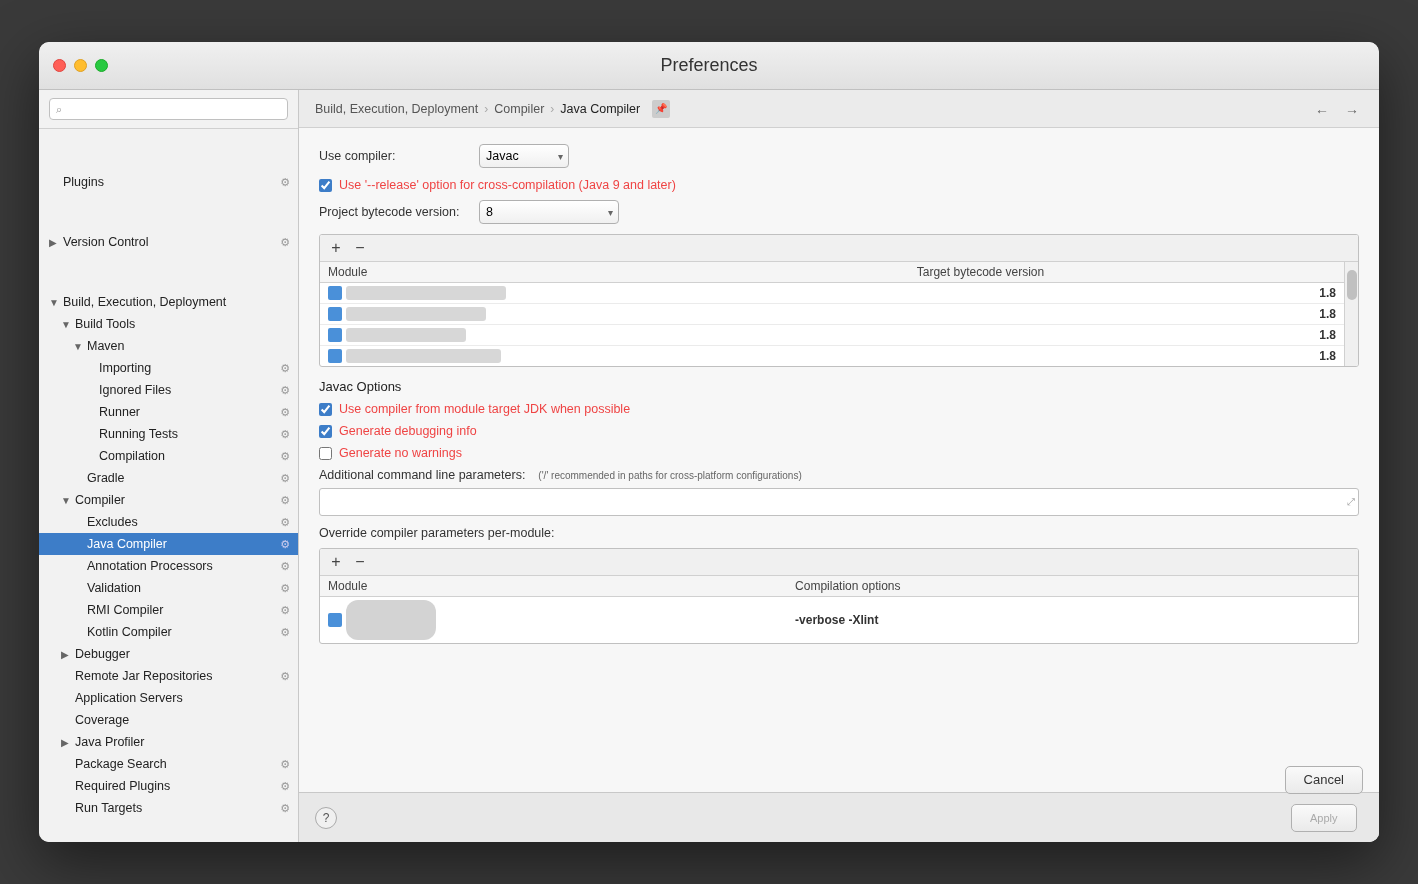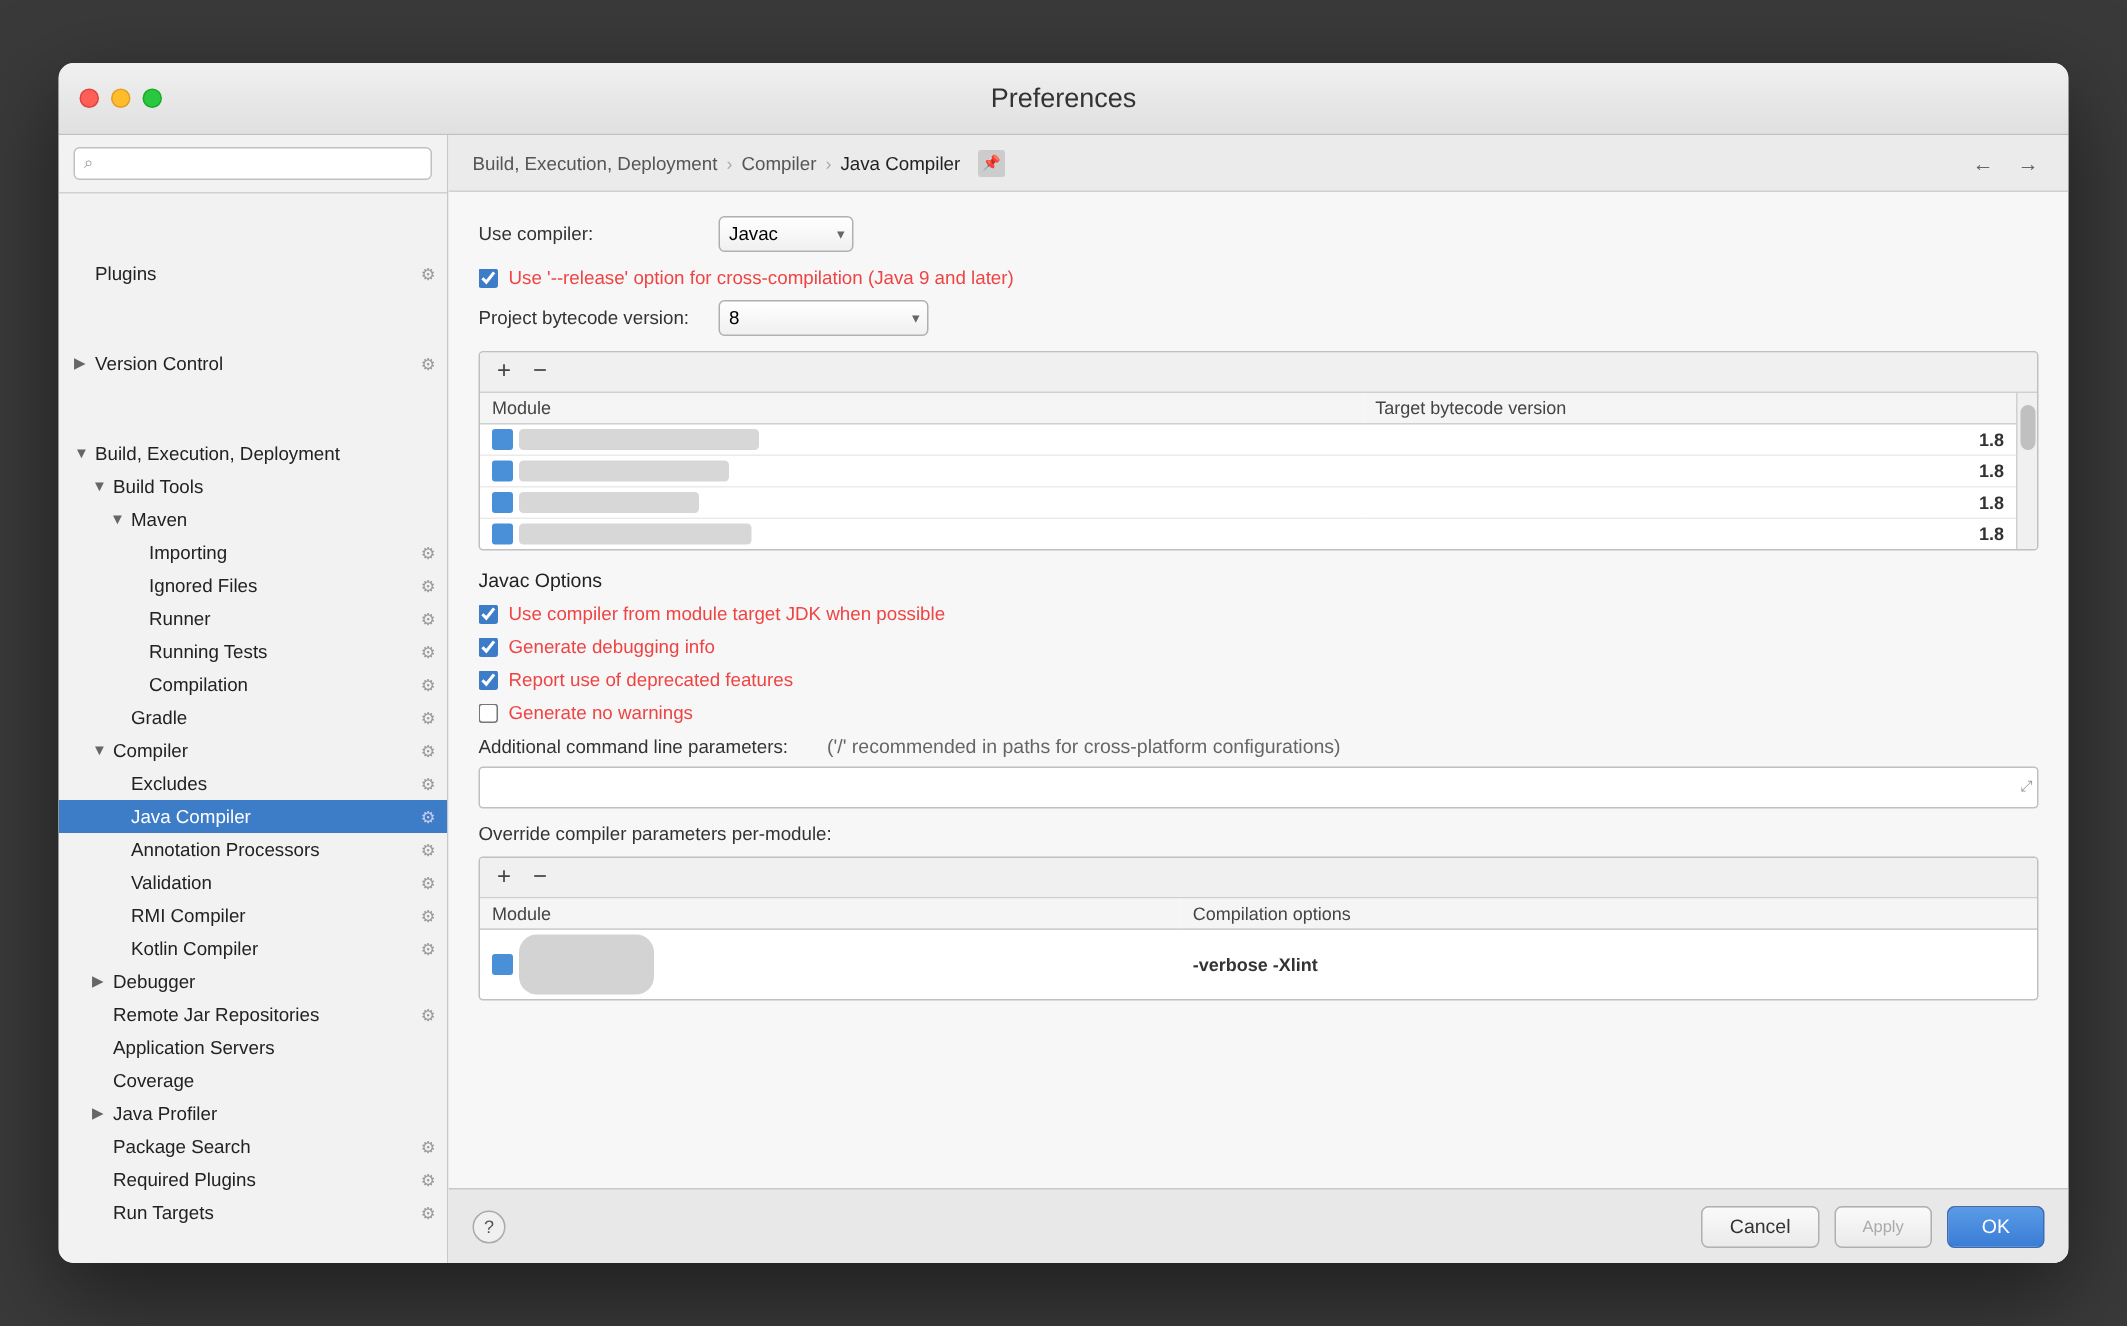--- a/index.html
+++ b/index.html
@@ -352,23 +352,23 @@
     }
     .expand-icon {
       position: absolute;
       right: 4px;
       top: 50%;
       transform: translateY(-50%);
       color: #999;
       font-size: 10px;
     }
     .hint-text {
-      font-size: 13px;
+      font-size: 10px;
       color: #666;
-      margin-left: 26px;
+      margin-left: 13px;
     }
     .blurred-big {
       display: inline-block;
       background: rgba(130,130,130,0.35);
       border-radius: 12px;
       height: 40px;
       width: 90px;
       vertical-align: middle;
     }
     .compilation-value {
@@ -396,20 +396,21 @@
       justify-content: center;
       cursor: pointer;
       font-size: 12px;
       color: #555;
     }
     .bottom-buttons {
       margin-left: auto;
       display: flex;
       gap: 10px;
       align-items: center;
+      flex-direction: column;
     }
     .btn-cancel {
       height: 28px;
       padding: 0 18px;
       border: 1px solid #b0b0b0;
       border-radius: 5px;
       background: linear-gradient(to bottom, #fafafa, #eaeaea);
       font-size: 13px;
       color: #333;
       cursor: pointer;
@@ -751,24 +752,20 @@
 
         <div class="checkbox-row">
           <input type="checkbox" checked="" id="chk-opt1" style="">
           <label class="checkbox-label" for="chk-opt1">Use compiler from module target JDK when possible</label>
         </div>
         <div class="checkbox-row">
           <input type="checkbox" checked="" id="chk-opt2" style="">
           <label class="checkbox-label" for="chk-opt2">Generate debugging info</label>
         </div>
         <div class="checkbox-row">
-          <input type="checkbox" checked="" id="chk-opt3" style="">
-          <label class="checkbox-label" for="chk-opt3">Report use of deprecated features</label>
-        </div>
-        <div class="checkbox-row">
           <input type="checkbox" id="chk-opt4" style="">
           <label class="checkbox-label" for="chk-opt4">Generate no warnings</label>
         </div>
 
         <div class="cmd-hint-row">
           <span class="form-label">Additional command line parameters:</span>
           <span class="hint-text">('/' recommended in paths for cross-platform configurations)</span>
         </div>
         <div class="cmd-input-wrapper">
           <input type="text" class="cmd-input" value="" style="">

